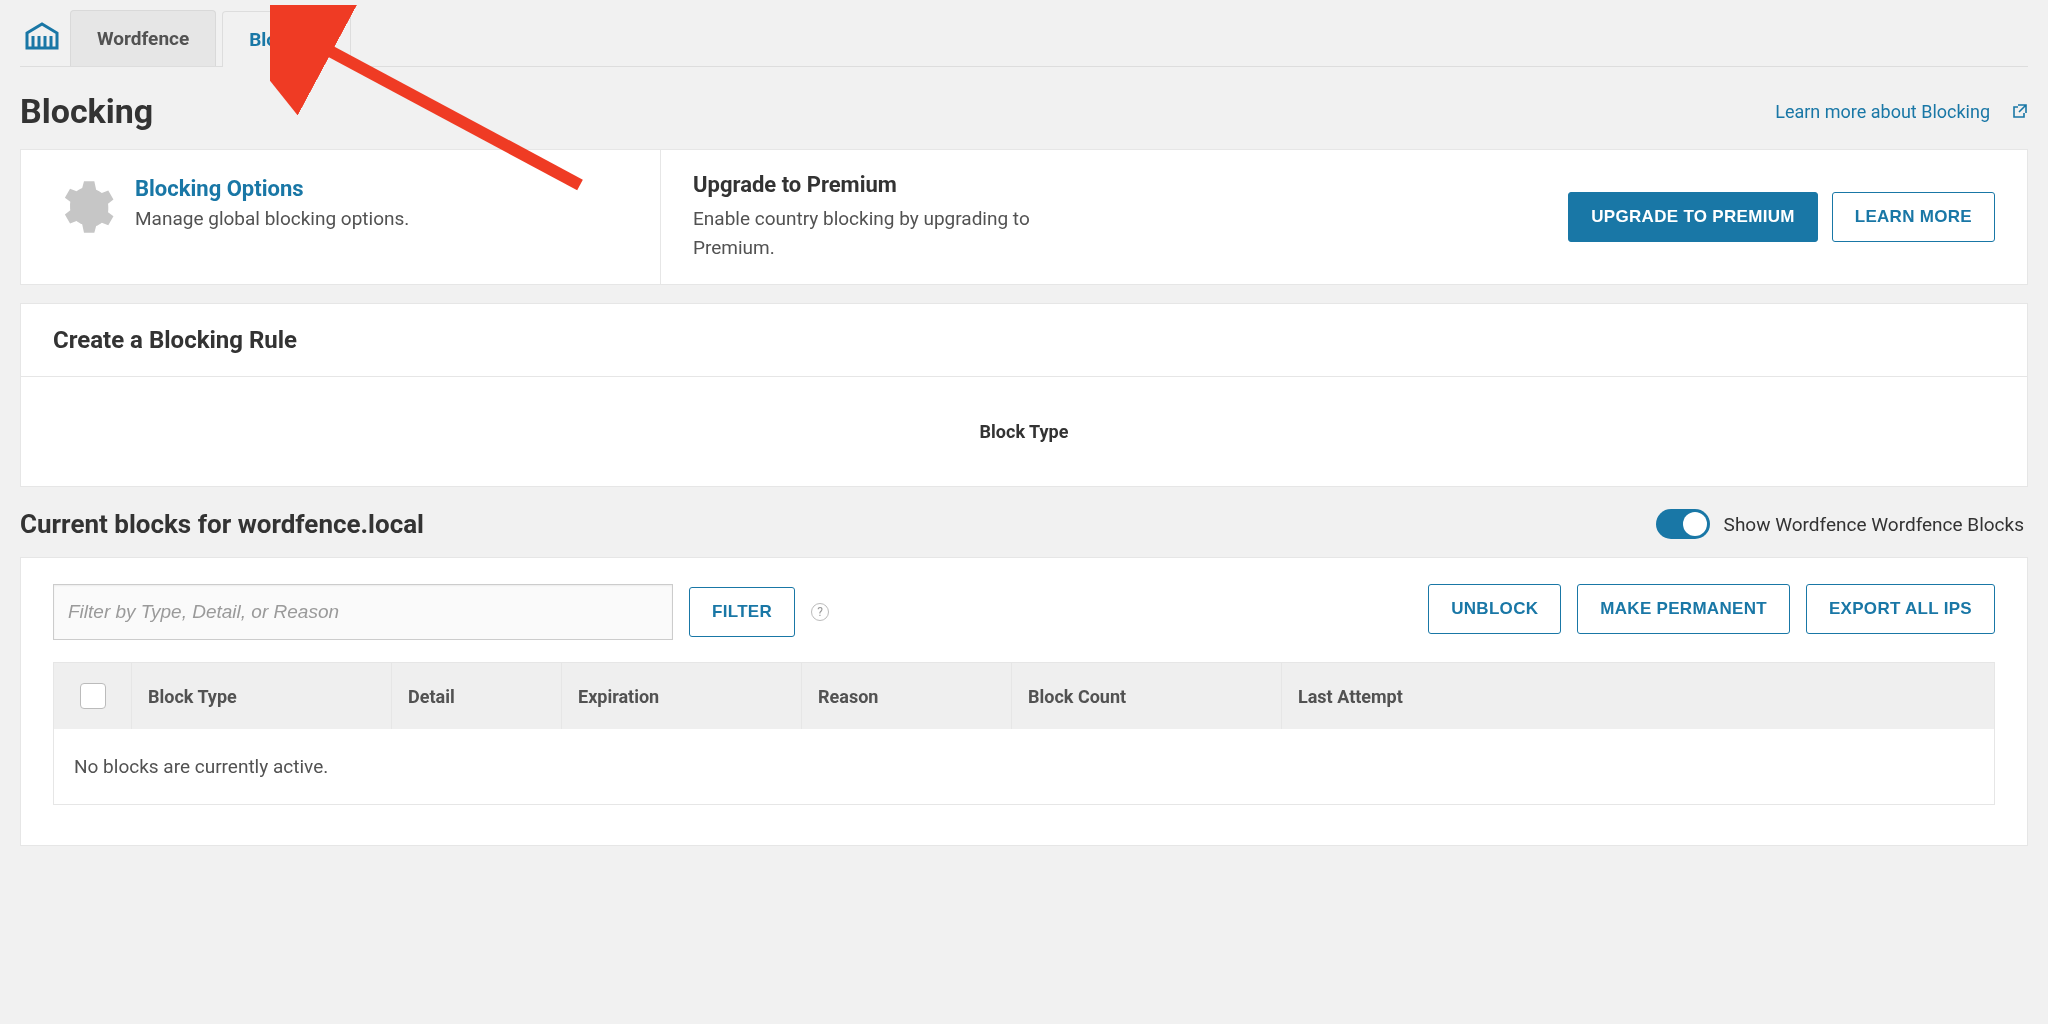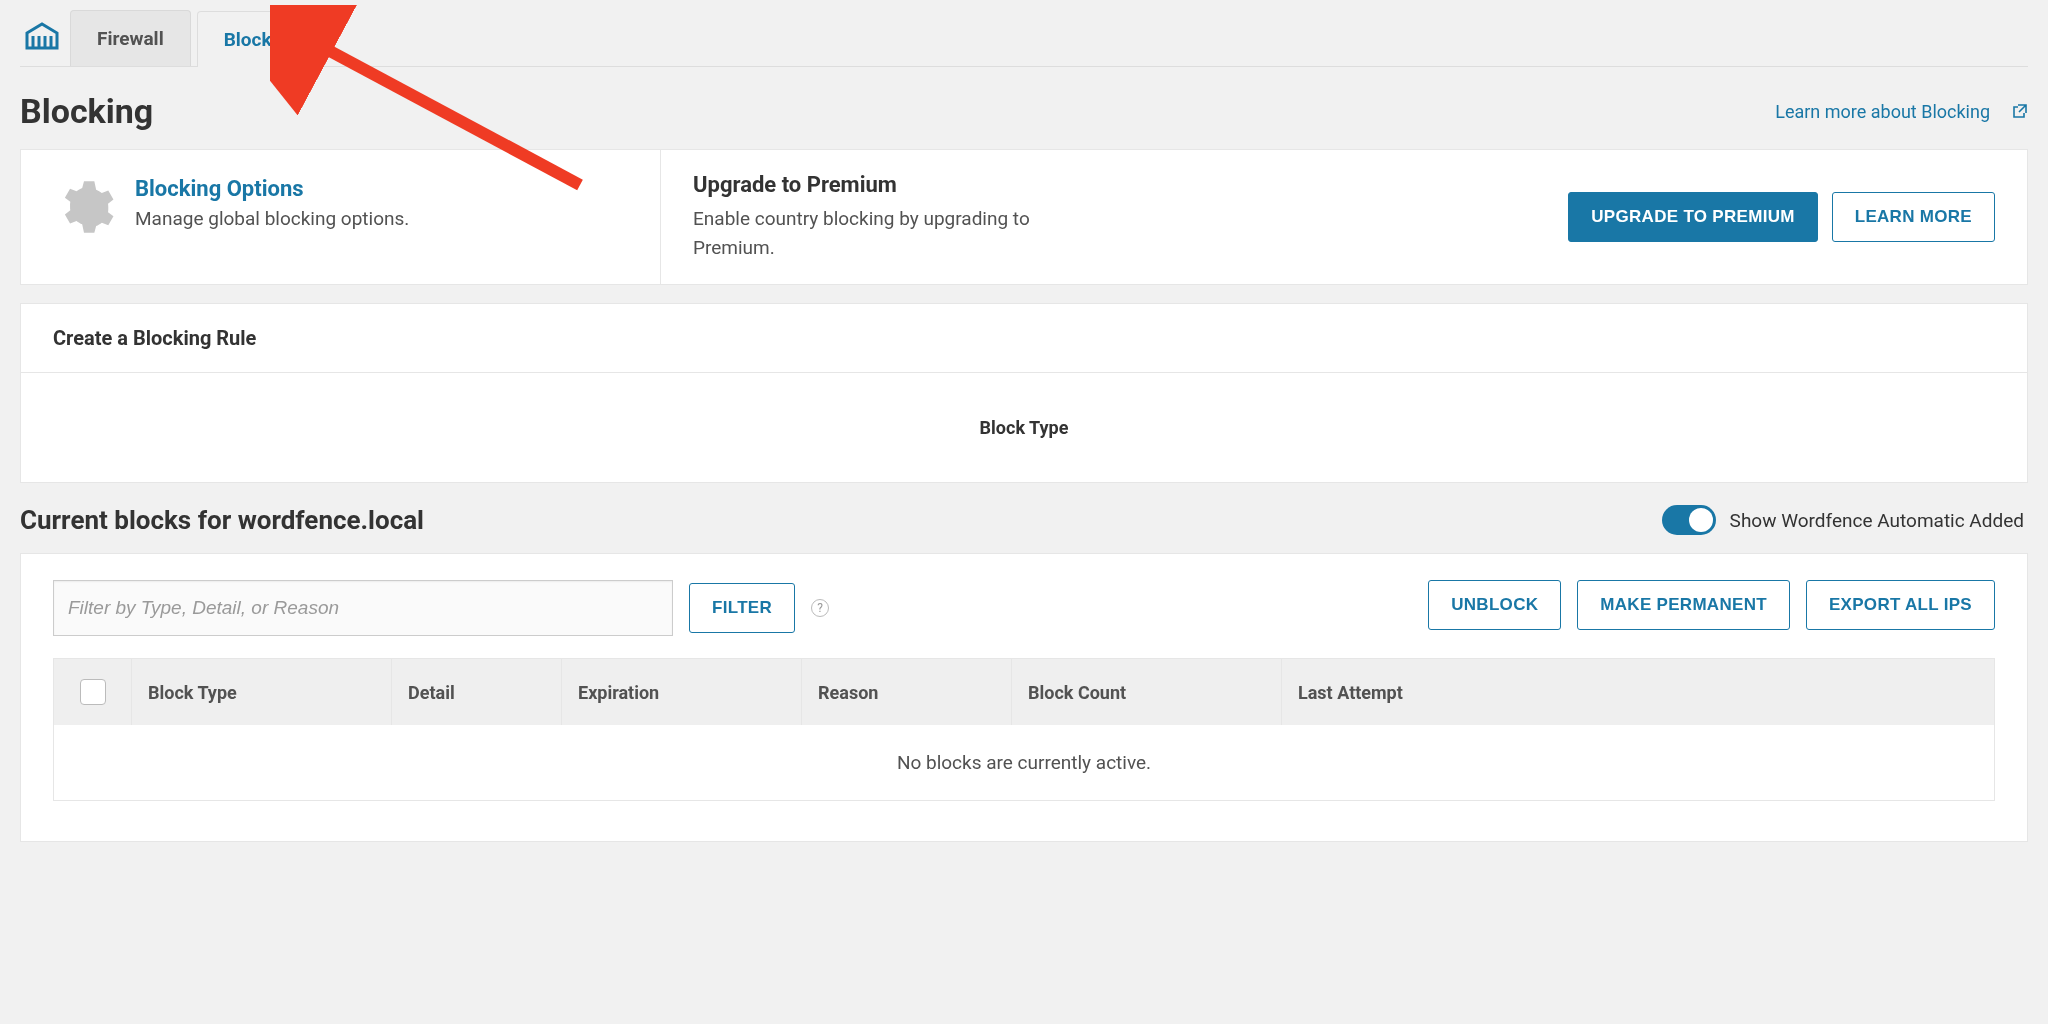--- a/index.html
+++ b/index.html
@@ -19,21 +19,21 @@
 .options-title { color:#1977a6; font-size: 22px; font-weight:700; margin-bottom:6px;}
 .options-sub { color:#525252; font-size: 19px; }
 .options-right { flex:1; padding: 22px 32px; display:flex; justify-content:space-between; align-items:center; gap: 30px;}
 .premium-text h3 { font-size: 22px; font-weight:700; margin-bottom: 8px; color:#333;}
 .premium-text p { color:#525252; font-size: 19px; line-height:1.5; max-width: 340px;}
 .btn-row { display:flex; gap: 14px; }
 .btn { padding: 14px 22px; font-weight:700; font-size: 17px; border-radius: 3px; cursor:pointer; letter-spacing: .3px;}
 .btn-primary { background:#1977a6; color:#fff; border:1px solid #1977a6; }
 .btn-outline { background:#fff; color:#1977a6; border:1px solid #1977a6; }
 .create-rule { margin-top: 18px; }
-.create-header { padding: 22px 32px; border-bottom: 1px solid #e6e6e6; font-weight:700; font-size: 20px; color:#333;}
+.create-header { padding: 22px 32px; border-bottom: 1px solid #e6e6e6; font-weight:700; font-size: 24px; color:#333;}
 .blocktype-row { padding: 44px 0; display:flex; justify-content:center; align-items:center; gap: 22px;}
 .blocktype-label { font-weight:700; font-size: 18px;}
 .segmented { display:flex; }
 .segmented .seg { padding: 14px 22px; border:1px solid #ddd; color:#1977a6; background:#fff; font-size: 18px; cursor:pointer;}
 .segmented .seg + .seg { border-left: none; }
 .segmented .seg:first-child { border-radius: 3px 0 0 3px; }
 .segmented .seg:last-child { border-radius: 0 3px 3px 0; }
 .current-row { display:flex; justify-content:space-between; align-items:flex-end; padding: 22px 4px 18px 0;}
 .current-row h2 { font-size: 26px; font-weight:700; color:#333;}
 .toggle-wrap { display:flex; align-items:center; gap: 14px; font-size: 19px; color:#333;}
@@ -54,40 +54,40 @@
 .th-check { flex: 0 0 78px; justify-content:center;}
 .th-type { flex: 0 0 260px; }
 .th-detail { flex: 0 0 170px; }
 .th-rule { flex: 0 0 260px; }
 .th-reason { flex: 0 0 210px; }
 .th-exp { flex: 0 0 240px; }
 .th-count { flex: 0 0 270px; }
 .th-last { flex: 1; }
 .checkbox { width: 26px; height: 26px; border:1px solid #bbb; border-radius:4px; background:#fff; }
 .caret-down { width:0; height:0; border-left:5px solid transparent; border-right:5px solid transparent; border-top:6px solid #777;}
-.empty { padding: 26px 20px; color:#525252; font-size: 19px; text-align: center;}
+.empty { padding: 26px 20px; color:#525252; font-size: 19px;}
 .arrow-svg { position:absolute; top: 5px; left: 270px; width: 350px; height: 220px; pointer-events:none;}
 .relwrap { position: relative; }
 </style>
 </head>
 <body>
 
 <div class="page relwrap">
 
   <div class="tabs-row">
     <div class="brand-icon">
       <svg viewBox="0 0 24 20" width="36" height="30">
         <path d="M2 8 L12 2 L22 8 L22 18 L2 18 Z" fill="none" stroke="#1977a6" stroke-width="2"></path>
         <line x1="6" y1="10" x2="6" y2="18" stroke="#1977a6" stroke-width="2"></line>
         <line x1="10" y1="10" x2="10" y2="18" stroke="#1977a6" stroke-width="2"></line>
         <line x1="14" y1="10" x2="14" y2="18" stroke="#1977a6" stroke-width="2"></line>
         <line x1="18" y1="10" x2="18" y2="18" stroke="#1977a6" stroke-width="2"></line>
       </svg>
     </div>
-    <div class="tab">Firewall</div>
+    <div class="tab">Wordfence</div>
     <div class="tab active">Blocking</div>
   </div>
 
   <svg class="arrow-svg" viewBox="0 0 350 220">
     <defs>
       <marker id="ah" markerWidth="14" markerHeight="14" refX="3" refY="6" orient="auto">
         <path d="M0,0 L0,12 L14,6 z" fill="#ef3b24"></path>
       </marker>
     </defs>
     <line x1="310" y1="180" x2="30" y2="30" stroke="#ef3b24" stroke-width="12" marker-end="url(#ah)"></line>
@@ -133,21 +133,21 @@
       <div class="blocktype-label">Block Type</div>
     </div>
   </div>
 
   <div class="current-row">
     <h2>Current blocks for wordfence.local</h2>
     <div class="toggle-wrap">
       <div class="toggle">
           <div class="knob"></div>
         </div>
-      <span>Show Wordfence Automatic Added</span>
+      <span>Show Wordfence Wordfence Blocks</span>
     </div>
   </div>
 
   <div class="table-panel">
     <div class="filter-row">
       <div class="filter-left">
         <input class="filter-input" type="text" placeholder="Filter by Type, Detail, or Reason" style="">
         <button class="btn btn-outline">FILTER</button>
         <span class="help-icon">?</span>
       </div>

